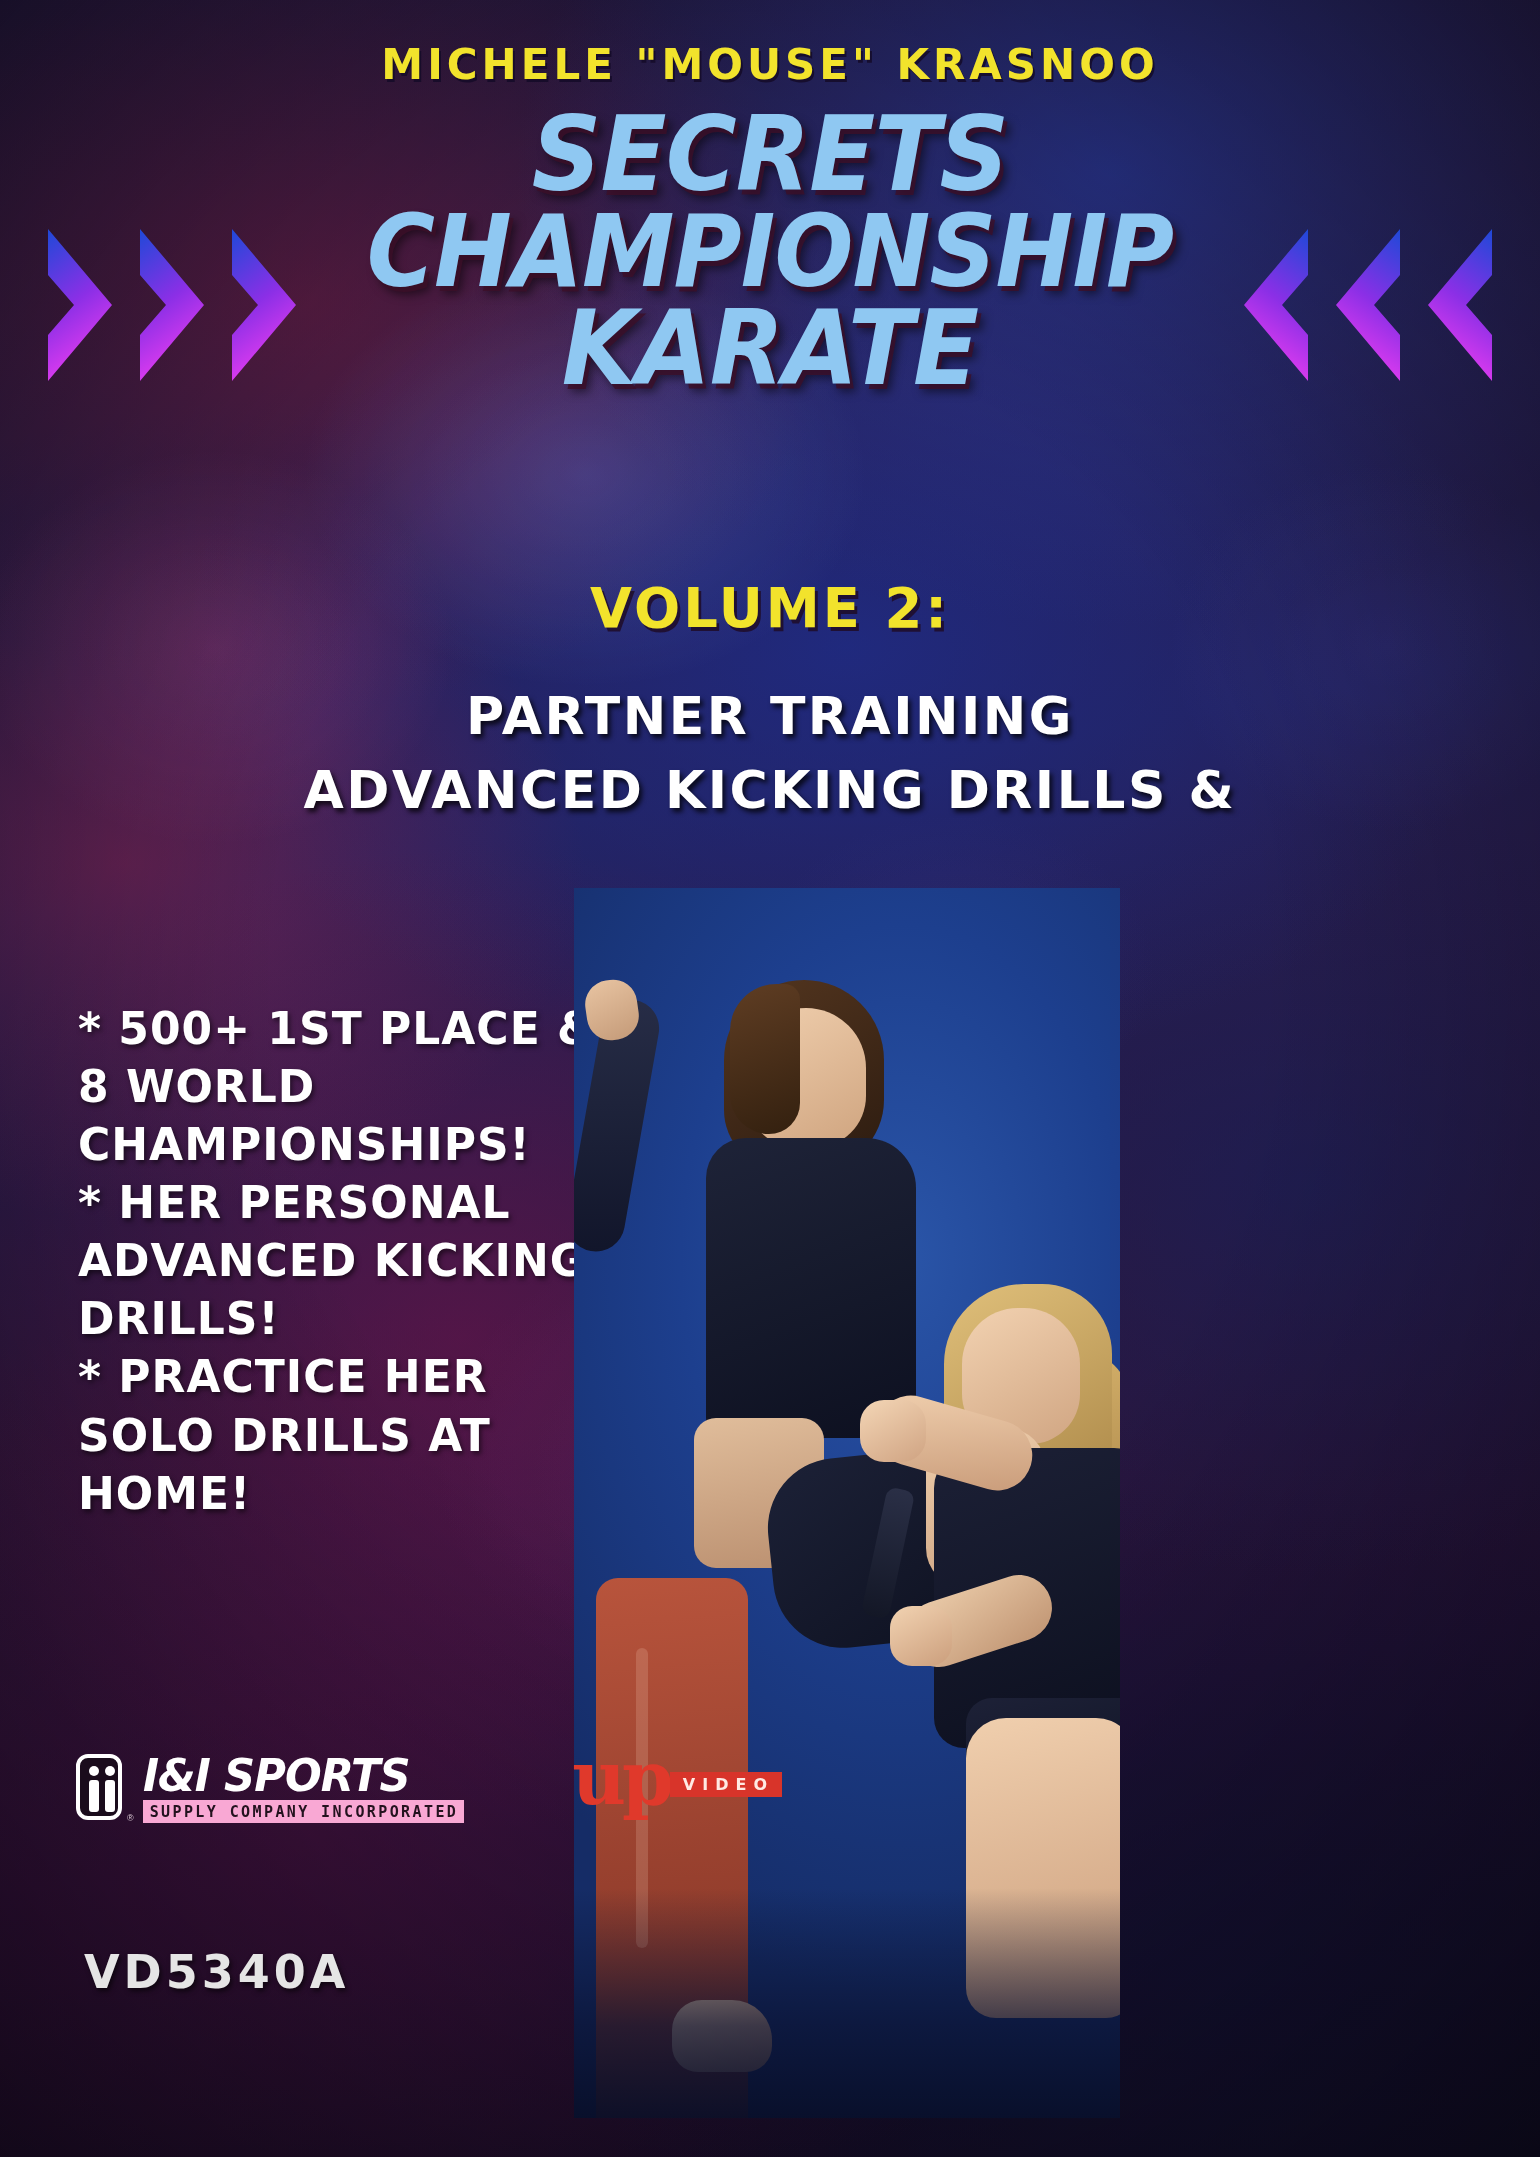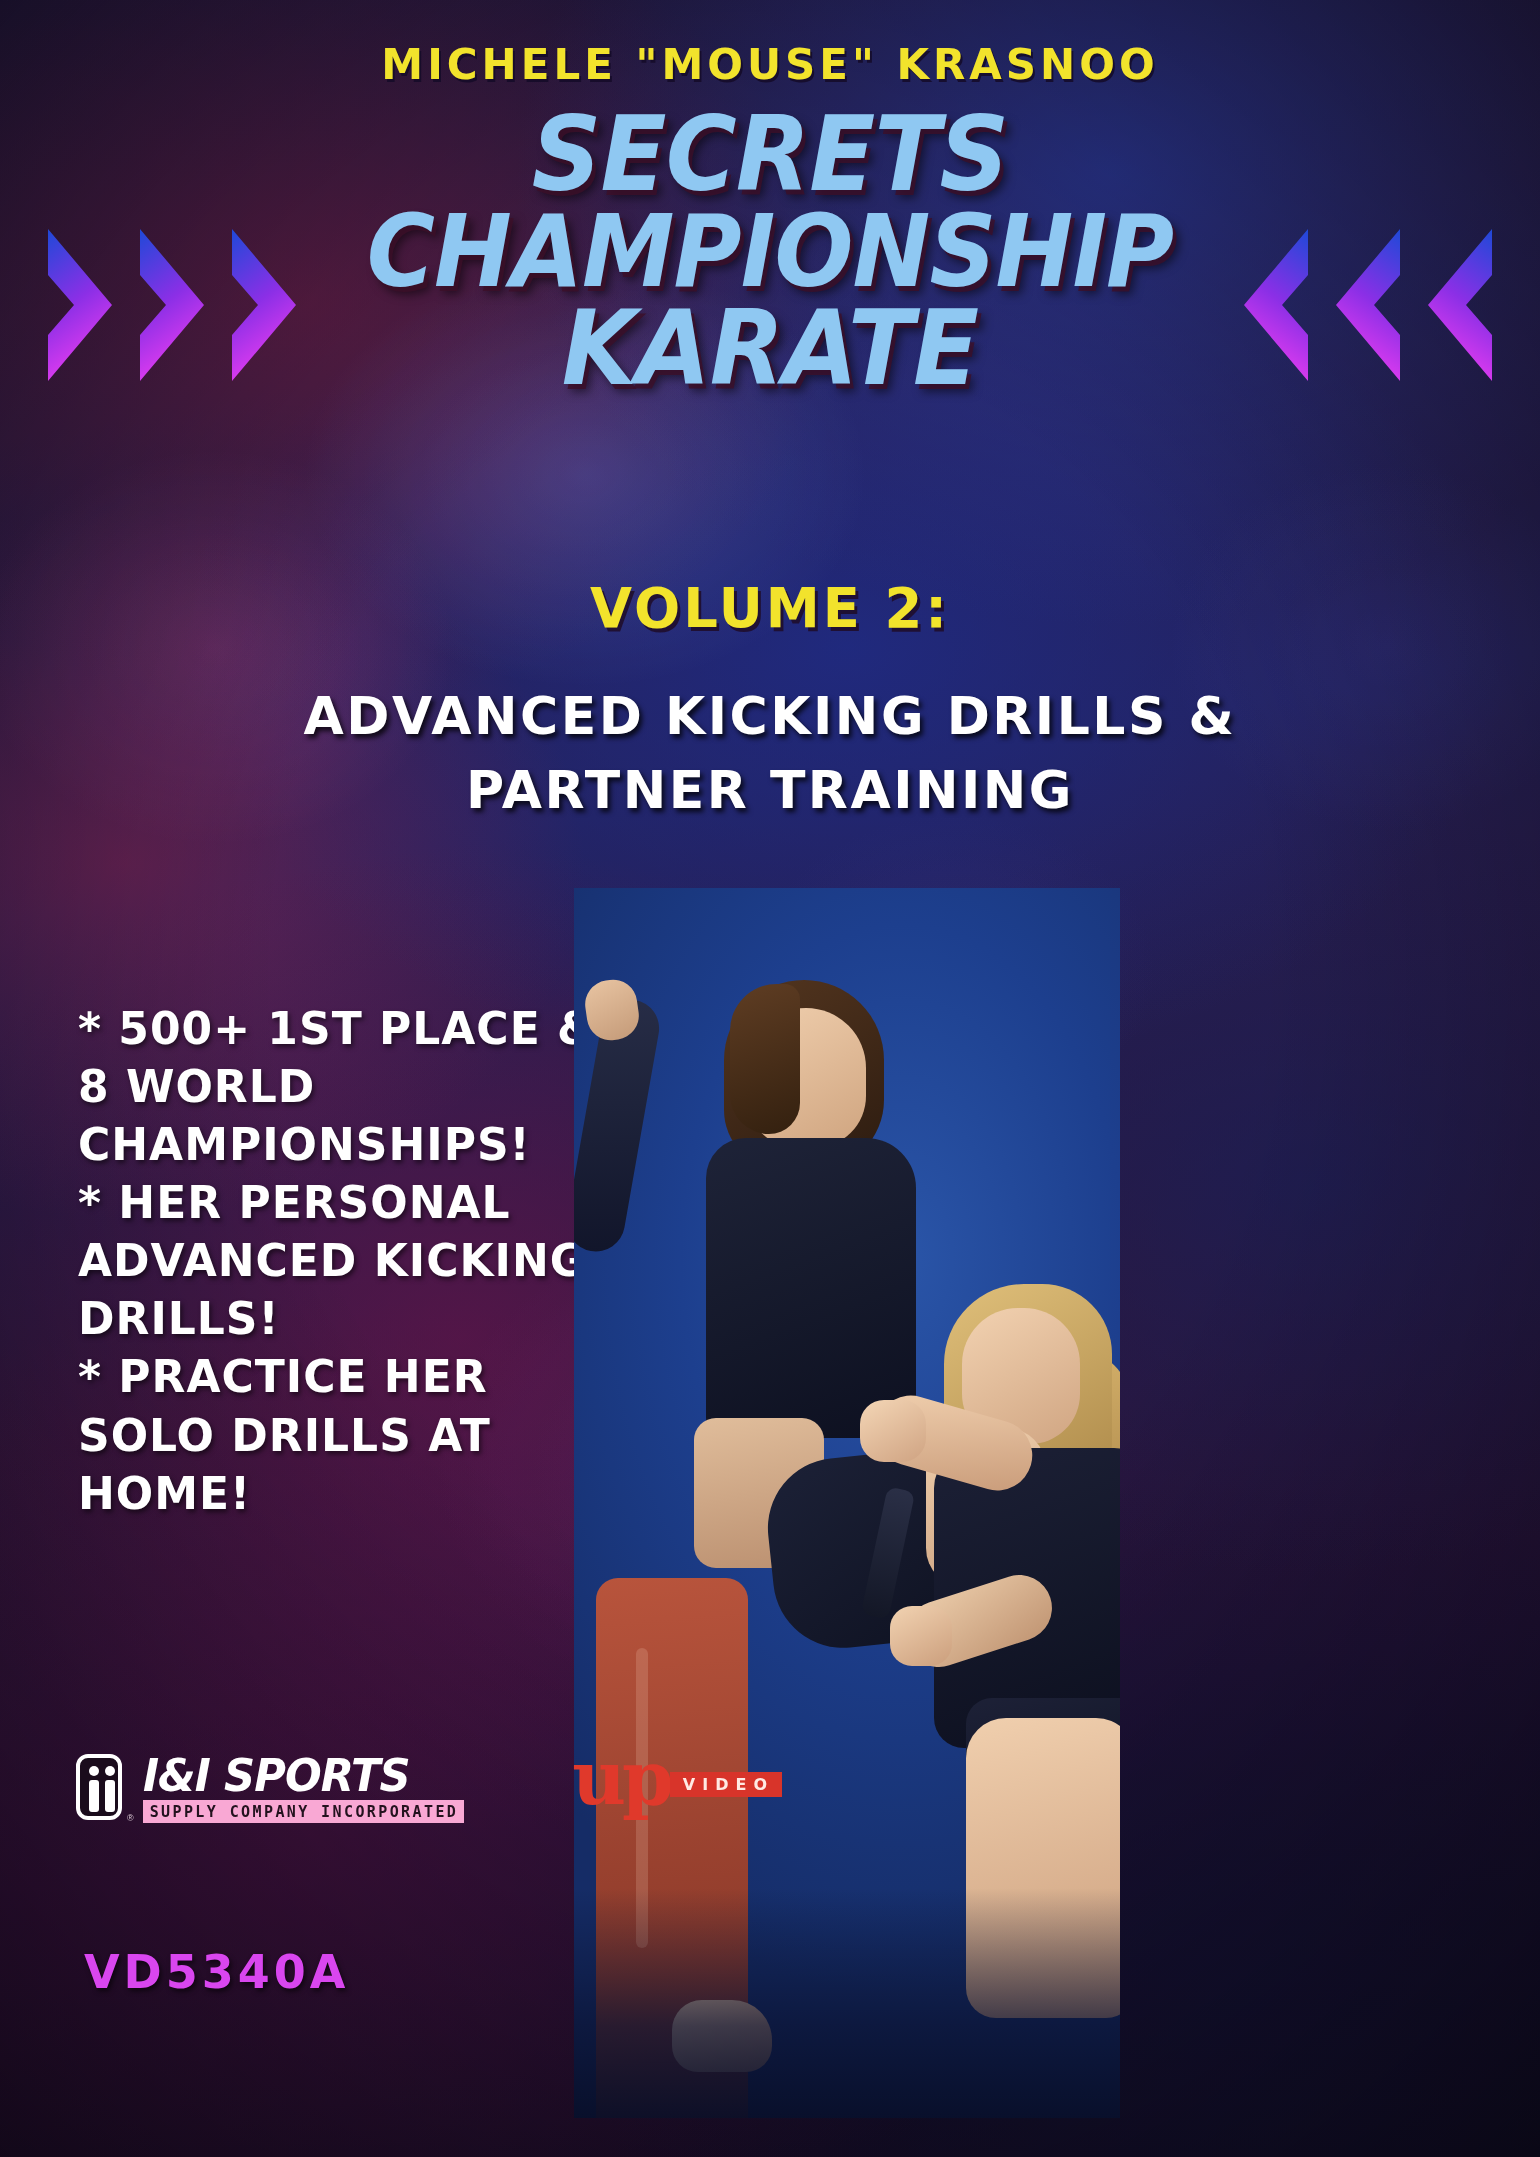--- a/index.html
+++ b/index.html
@@ -189,21 +189,21 @@
   }
   .up-video{
     margin-top:12px;background:#D8342A;color:#ffe9e3;
     font-family:"DejaVu Sans", sans-serif;font-size:16px;font-weight:bold;
     letter-spacing:7px;padding:3px 8px 3px 13px;
   }
 
   .catalog{
     position:absolute;left:84px;top:1945px;
     font-family:"DejaVu Sans", sans-serif;font-weight:bold;
-    font-size:46px;letter-spacing:4px;color:#d946ef;
+    font-size:46px;letter-spacing:4px;color:#e5e5e5;
     text-shadow:2px 3px 5px rgba(0,0,0,.6);
     text-align:right;
   }
 </style>
 </head>
 <body>
 
 <div id="cover">
 
   <div class="bg-base"></div>
@@ -280,22 +280,22 @@
 
   <div class="maintitle">
     <div>SECRETS</div>
     <div class="l2">CHAMPIONSHIP</div>
     <div>KARATE</div>
   </div>
 
   <div class="volume">VOLUME 2:</div>
 
   <div class="subtitle">
+    <div>PARTNER TRAINING</div>
     <div>ADVANCED KICKING DRILLS &amp;</div>
-    <div>PARTNER TRAINING</div>
   </div>
 
   <div class="bullets">* 500+ 1ST PLACE &amp; 8 WORLD
 CHAMPIONSHIPS!
 * HER PERSONAL
 ADVANCED KICKING
 DRILLS!
 * PRACTICE HER
 SOLO DRILLS AT
 HOME!</div>

